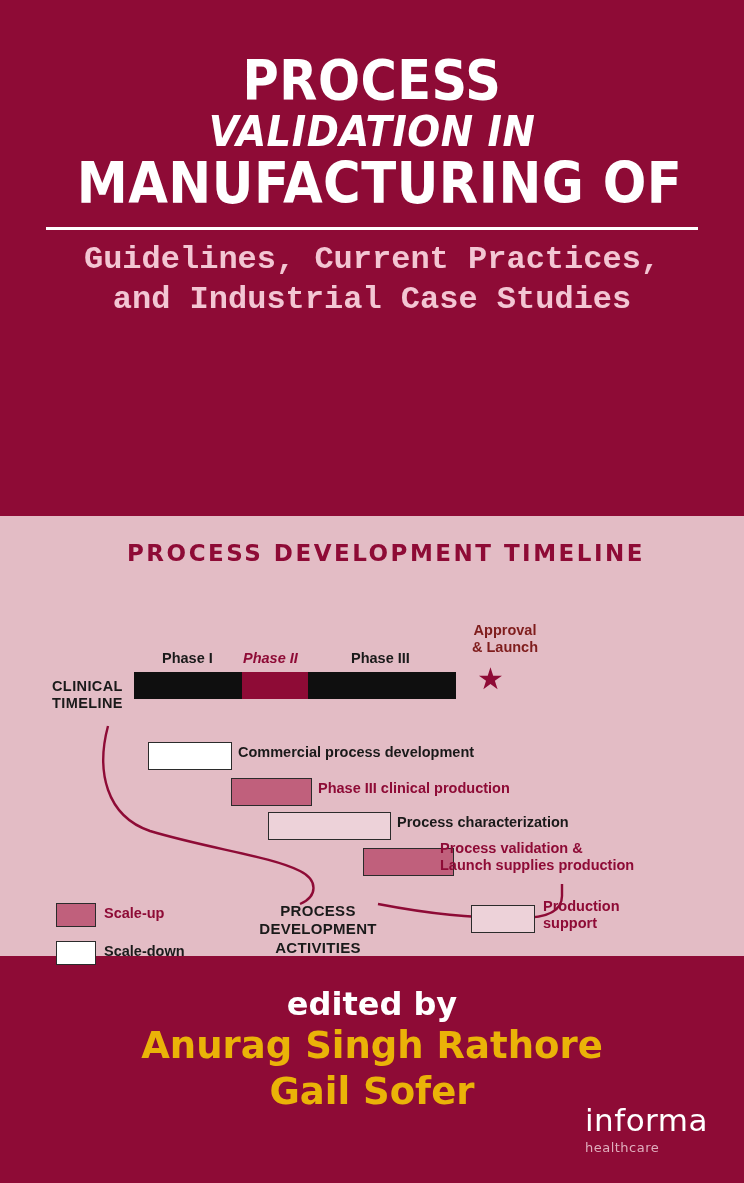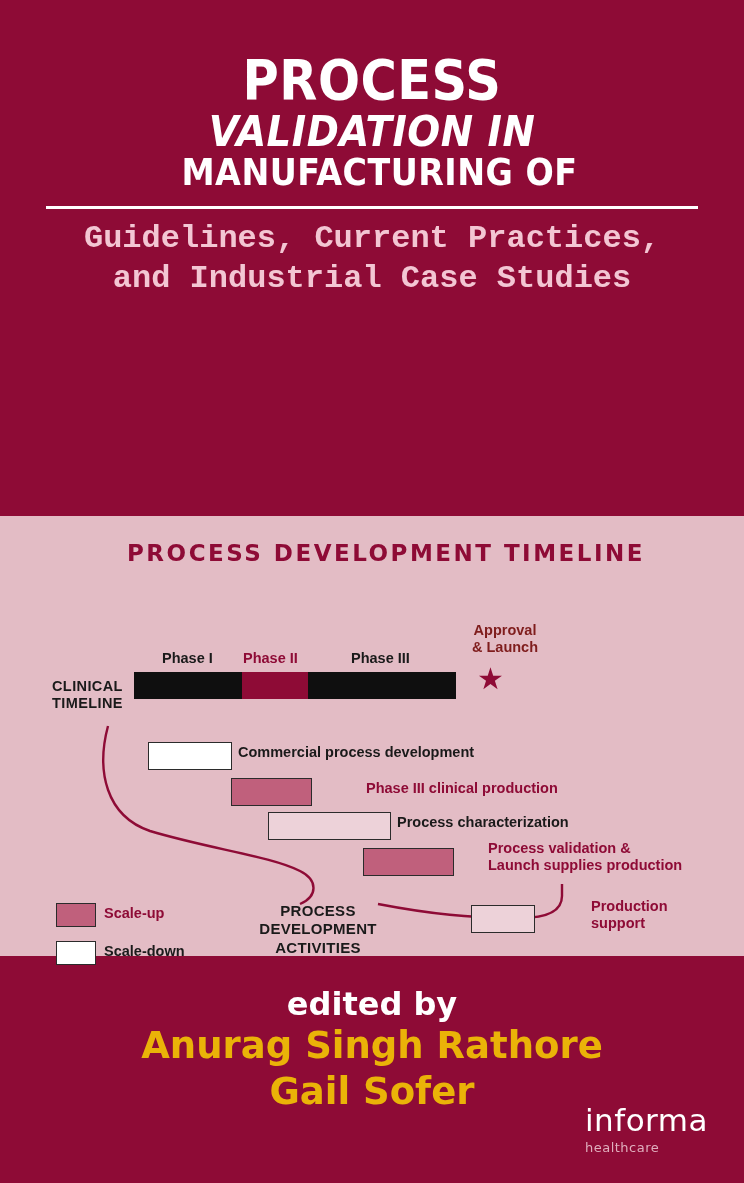--- a/index.html
+++ b/index.html
@@ -31,21 +31,21 @@
     font-weight: bold;
     letter-spacing: 0.5px;
     line-height: 1.04;
     font-size: 54px;
     text-transform: uppercase;
     font-family: "DejaVu Sans", sans-serif;
     font-stretch: condensed;
   }
   .title-line.l1 { font-size: 55px; }
   .title-line.l2 { font-size: 43px; font-style: italic; }
-  .title-line.l3 { font-size: 37px; margin-left: 15px; }
+  .title-line.l3 { font-size: 57px; margin-left: 15px; }
   .title-line.l4 { font-size: 53px; }
 
   .rule {
     width: 652px;
     height: 3px;
     background: #ffffff;
     margin: 14px auto 10px auto;
   }
   .subtitle-line {
     color: #f3c6d3;
@@ -91,21 +91,21 @@
     line-height: 1.15;
     letter-spacing: 0.4px;
   }
 
   .phase-label {
     position: absolute;
     font-weight: bold;
     font-size: 14.5px;
     color: #1a1a1a;
   }
-  .phase-label.p2 { color: #8e0b36; }
+  .phase-label.p2 { color: #8e0b36; font-style: italic; }
 
   .approval-label {
     position: absolute;
     font-weight: bold;
     font-size: 14.5px;
     color: #7f1d1d;
     text-align: center;
     line-height: 1.2;
   }
 
@@ -132,21 +132,21 @@
   .fill-mid   { background: #c0607c; }
   .fill-light { background: #edd2d9; }
 
   .act-text {
     position: absolute;
     font-weight: bold;
     font-size: 14.5px;
     color: #1a1a1a;
     line-height: 1.2;
   }
-  .act-text.crimson { color: #8e0b36; margin-left: 48px; }
+  .act-text.crimson { color: #8e0b36; }
 
   .legend-swatch {
     position: absolute;
     width: 38px;
     height: 22px;
     border: 1.6px solid #2b2b2b;
   }
   .legend-text {
     position: absolute;
     font-weight: bold;

